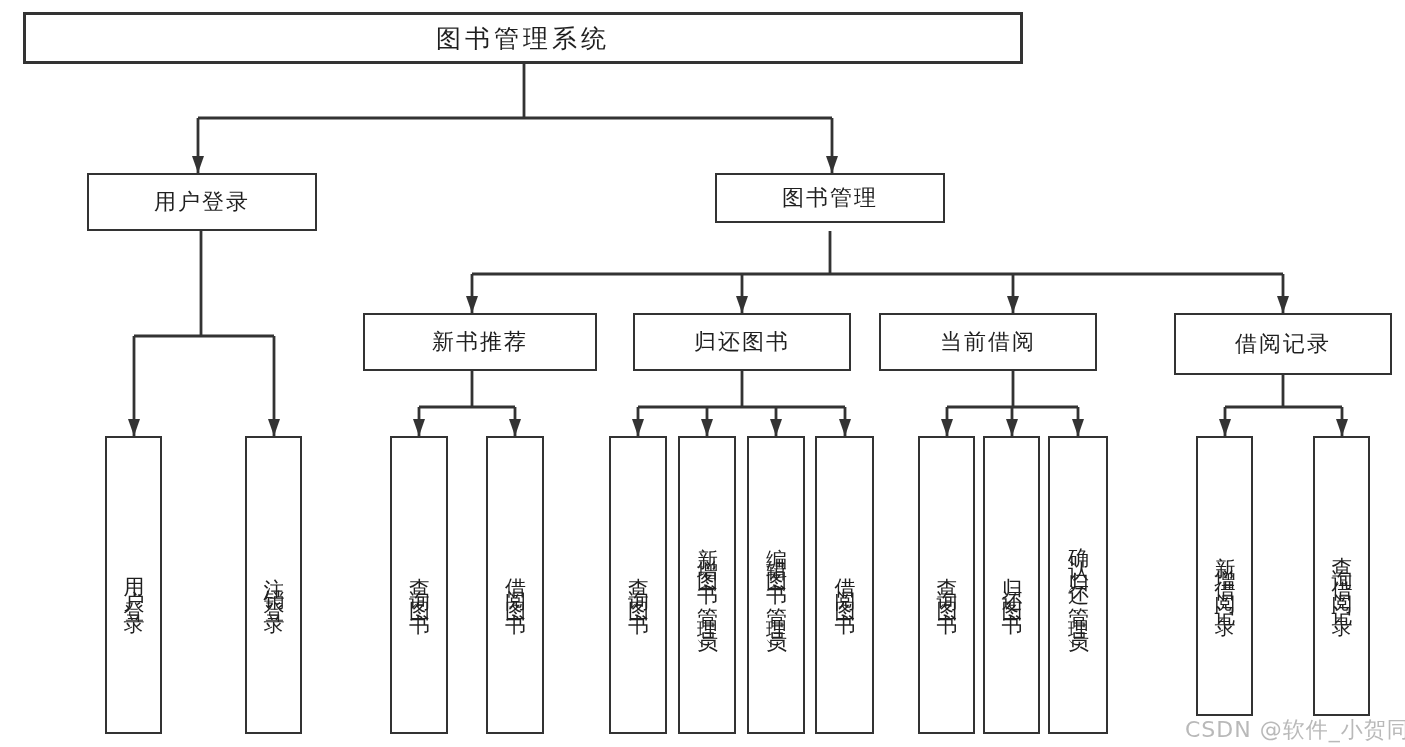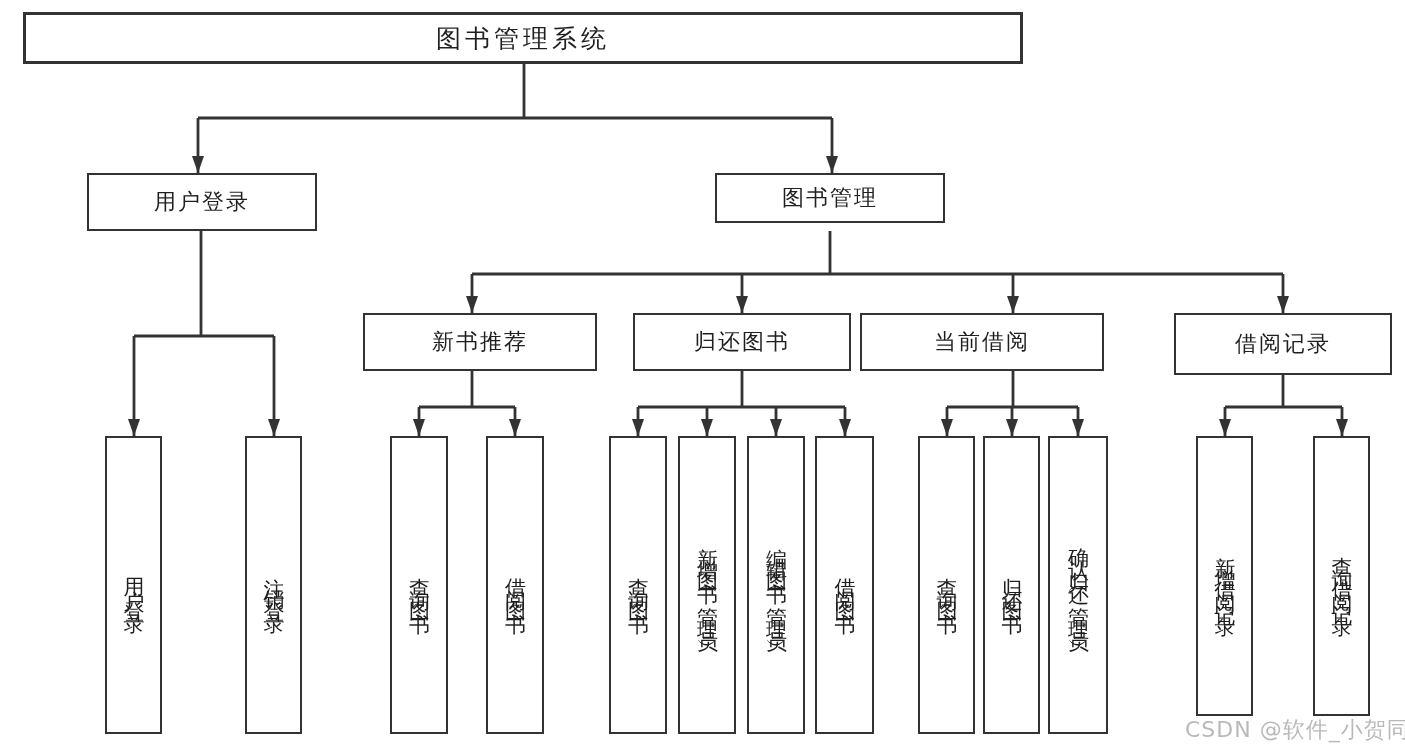--- a/index.html
+++ b/index.html
@@ -131,21 +131,21 @@
     </g>
   </svg>
 
   <div class="node root" style="left:23px; top:12px; width:1000px; height:52px">图书管理系统</div>
 
   <div class="node h" style="left:87px; top:173px; width:230px; height:58px">用户登录</div>
   <div class="node h" style="left:715px; top:173px; width:230px; height:50px">图书管理</div>
 
   <div class="node h" style="left:363px; top:313px; width:234px; height:58px">新书推荐</div>
   <div class="node h" style="left:633px; top:313px; width:218px; height:58px">归还图书</div>
-  <div class="node h" style="left:860px; top:313px; width:244px; height:58px">当前借阅</div>
+  <div class="node h" style="left:879px; top:313px; width:218px; height:58px">当前借阅</div>
   <div class="node h" style="left:1174px; top:313px; width:218px; height:62px">借阅记录</div>
 
   <div class="node v" style="left:105px; top:436px; width:57px; height:298px">用户登录</div>
   <div class="node v" style="left:245px; top:436px; width:57px; height:298px">注销登录</div>
 
   <div class="node v" style="left:390px; top:436px; width:58px; height:298px">查询图书</div>
   <div class="node v" style="left:486px; top:436px; width:58px; height:298px">借阅图书</div>
 
   <div class="node v" style="left:609px; top:436px; width:58px; height:298px">查询图书</div>
   <div class="node v" style="left:678px; top:436px; width:58px; height:298px">新增图书（管理员）</div>

